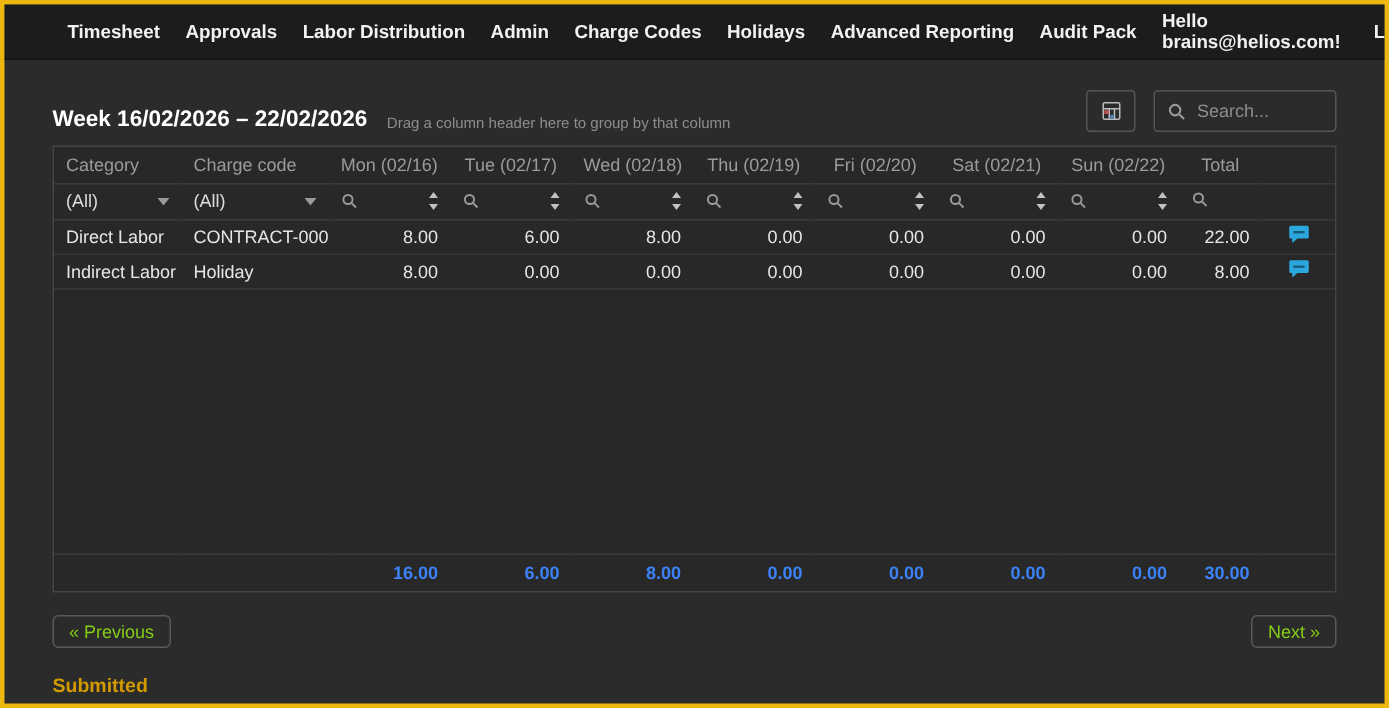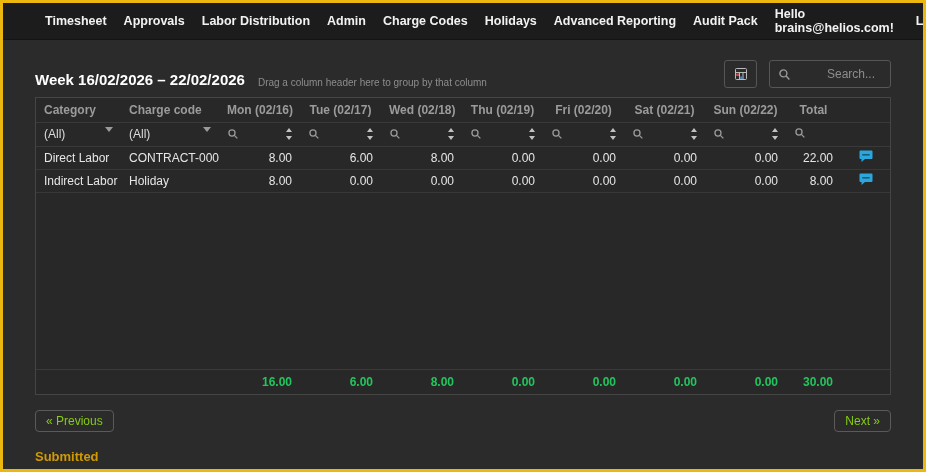--- a/index.html
+++ b/index.html
@@ -27,55 +27,55 @@
   .week-title { font-size:15px; font-weight:700; color:#ffffff; white-space:nowrap; }
   .group-hint { font-size:10px; color:#8d8d8d; margin-left:13px; white-space:nowrap; }
   .toolbar .spacer { flex:1; }
   .export-btn {
     width:33px; height:28px; border:1px solid #565656; border-radius:3px;
     background:transparent; display:flex; align-items:center; justify-content:center;
     cursor:pointer; margin-right:12px;
   }
   .search-box {
     width:122px; height:28px; border:1px solid #565656; border-radius:3px;
-    display:flex; align-items:center; padding:0 8px; background:transparent;gap:29px;
+    display:flex; align-items:center; padding:0 8px; background:transparent;
   }
   .search-box input {
     border:none; outline:none; background:transparent; color:#dddddd;
     font-size:12px; width:100%; margin-left:7px; font-family:"Liberation Sans", sans-serif;
   }
   .search-box input::placeholder { color:#8d8d8d; }
   
   .grid {
     margin-top:9px; border:1px solid #454545; background:#282828; height:298px;
   }
   table { width:100%; border-collapse:collapse; table-layout:fixed; }
   th, td { font-size:12px; overflow:hidden; white-space:nowrap; }
   thead th {
-    color:#9b9b9b; font-weight:700; text-align:left; height:24px;
+    color:#9b9b9b; font-weight:400; text-align:left; height:24px;
     padding:0 8px; border-bottom:1px solid #3a3a3a;
   }
   thead th.num { text-align:center; }
   tr.filter-row td { height:24px; border-bottom:1px solid #3a3a3a; padding:0 8px; }
-  .dd { display:flex; align-items:flex-start; justify-content:space-between; cursor:pointer; color:#dcdcdc; }
+  .dd { display:flex; align-items:center; justify-content:space-between; cursor:pointer; color:#dcdcdc; }
   .caret-down {
     width:0; height:0; border-left:4px solid transparent; border-right:4px solid transparent;
     border-top:5px solid #9a9a9a;
   }
   .num-filter { display:flex; align-items:center; justify-content:space-between; }
   .spin { display:flex; flex-direction:column; align-items:center; gap:4px; cursor:pointer; }
   .spin-up { width:0; height:0; border-left:3.5px solid transparent; border-right:3.5px solid transparent; border-bottom:4px solid #c2c2c2; }
   .spin-dn { width:0; height:0; border-left:3.5px solid transparent; border-right:3.5px solid transparent; border-top:4px solid #c2c2c2; }
   tbody td { height:23px; padding:4px 8px; border-bottom:1px solid #383838; color:#e6e6e6; }
   tbody td.num { text-align:right; }
   tbody td.ccell { text-align:center; padding:0; }
   tr.filler td { height:177px; border-bottom:none; }
   tfoot td {
     height:26px; padding:0 8px; border-top:1px solid #3a3a3a;
-    font-weight:700; color:#22c55e;
+    font-weight:700; color:#3b82f6;
   }
   tfoot td.num { text-align:right; }
   .comment-ic { display:inline-block; cursor:pointer; line-height:0; }
   
   .pager { margin-top:15px; display:flex; justify-content:space-between; }
   .pager button {
     background:transparent; border:1px solid #5a5a5a; border-radius:4px;
     color:#84cc16; font-size:12px; padding:3px 10px; cursor:pointer;
     font-family:"Liberation Sans", sans-serif;
   }

